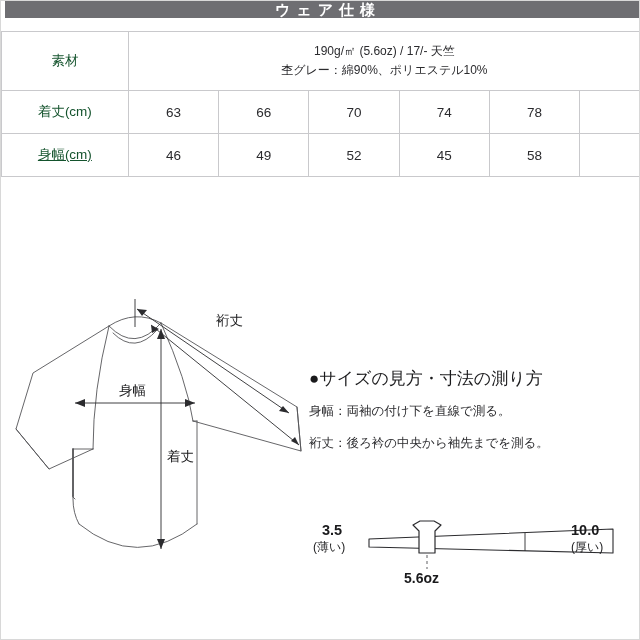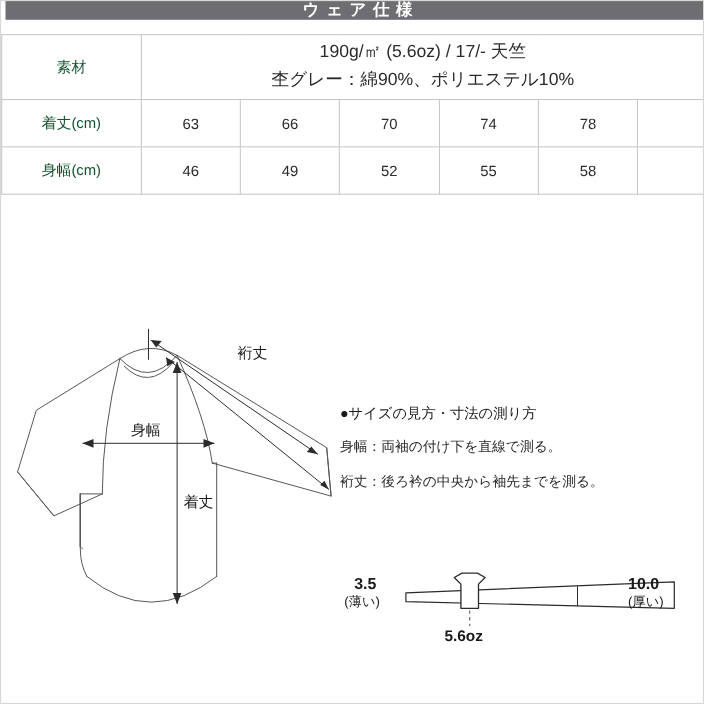--- a/index.html
+++ b/index.html
@@ -63,21 +63,21 @@
   .spec-table td.label-cell {
     width: 125px;
     color: #14532d;
   }
   .row-material td { height: 58px; }
   .row-sizes td    { height: 42px; }
   .row-data td     { height: 42px; }
 
   .material-text {
     line-height: 1.55;
-    font-size: 16px;
+    font-size: 12px;
     padding: 4px 8px;
     color: #2b2b2e;
   }
   .material-line { display: block; white-space: nowrap; }
 
   .size-head {
     font-weight: bold;
     font-size: 14px;
     color: #1a1a1c;
   }
@@ -97,21 +97,21 @@
   }
   .illus-svg { display: block; }
 
   .notes {
     position: absolute;
     left: 308px;
     top: 86px;
     width: 326px;
   }
   .notes-title {
-    font-size: 13px;
+    font-size: 17px;
     color: #1a1a1c;
     margin: 0 0 13px 0;
     white-space: nowrap;
   }
   .note-line {
     font-size: 12.5px;
     color: #2b2b2e;
     margin: 0 0 15px 0;
     white-space: nowrap;
   }
@@ -152,25 +152,25 @@
         <td class="label-cell" style="border-color: rgb(201, 201, 204);">着丈(cm)</td>
         <td class="value-cell" style="border-color: rgb(201, 201, 204);">63</td>
         <td class="value-cell" style="border-color: rgb(201, 201, 204);">66</td>
         <td class="value-cell" style="border-color: rgb(201, 201, 204);">70</td>
         <td class="value-cell" style="border-color: rgb(201, 201, 204);">74</td>
         <td class="value-cell" style="border-color: rgb(201, 201, 204);">78</td>
         <td style="border-color: rgb(201, 201, 204);"></td>
       </tr>
 
       <tr class="row-data">
-        <td class="label-cell" style="border-color: rgb(201, 201, 204);">身幅(cm)</td>
+        <td class="label-cell" style="border-color: rgb(201, 201, 204); text-decoration: underline;">身幅(cm)</td>
         <td class="value-cell" style="border-color: rgb(201, 201, 204);">46</td>
         <td class="value-cell" style="border-color: rgb(201, 201, 204);">49</td>
         <td class="value-cell" style="border-color: rgb(201, 201, 204);">52</td>
-        <td class="value-cell" style="border-color: rgb(201, 201, 204);">55</td>
+        <td class="value-cell" style="border-color: rgb(201, 201, 204);">45</td>
         <td class="value-cell" style="border-color: rgb(201, 201, 204);">58</td>
         <td style="border-color: rgb(201, 201, 204);"></td>
       </tr>
 
     </tbody>
   </table>
 
   <div class="illus-area">
 
     <svg class="illus-svg" width="640" height="360" viewBox="0 0 640 360">

